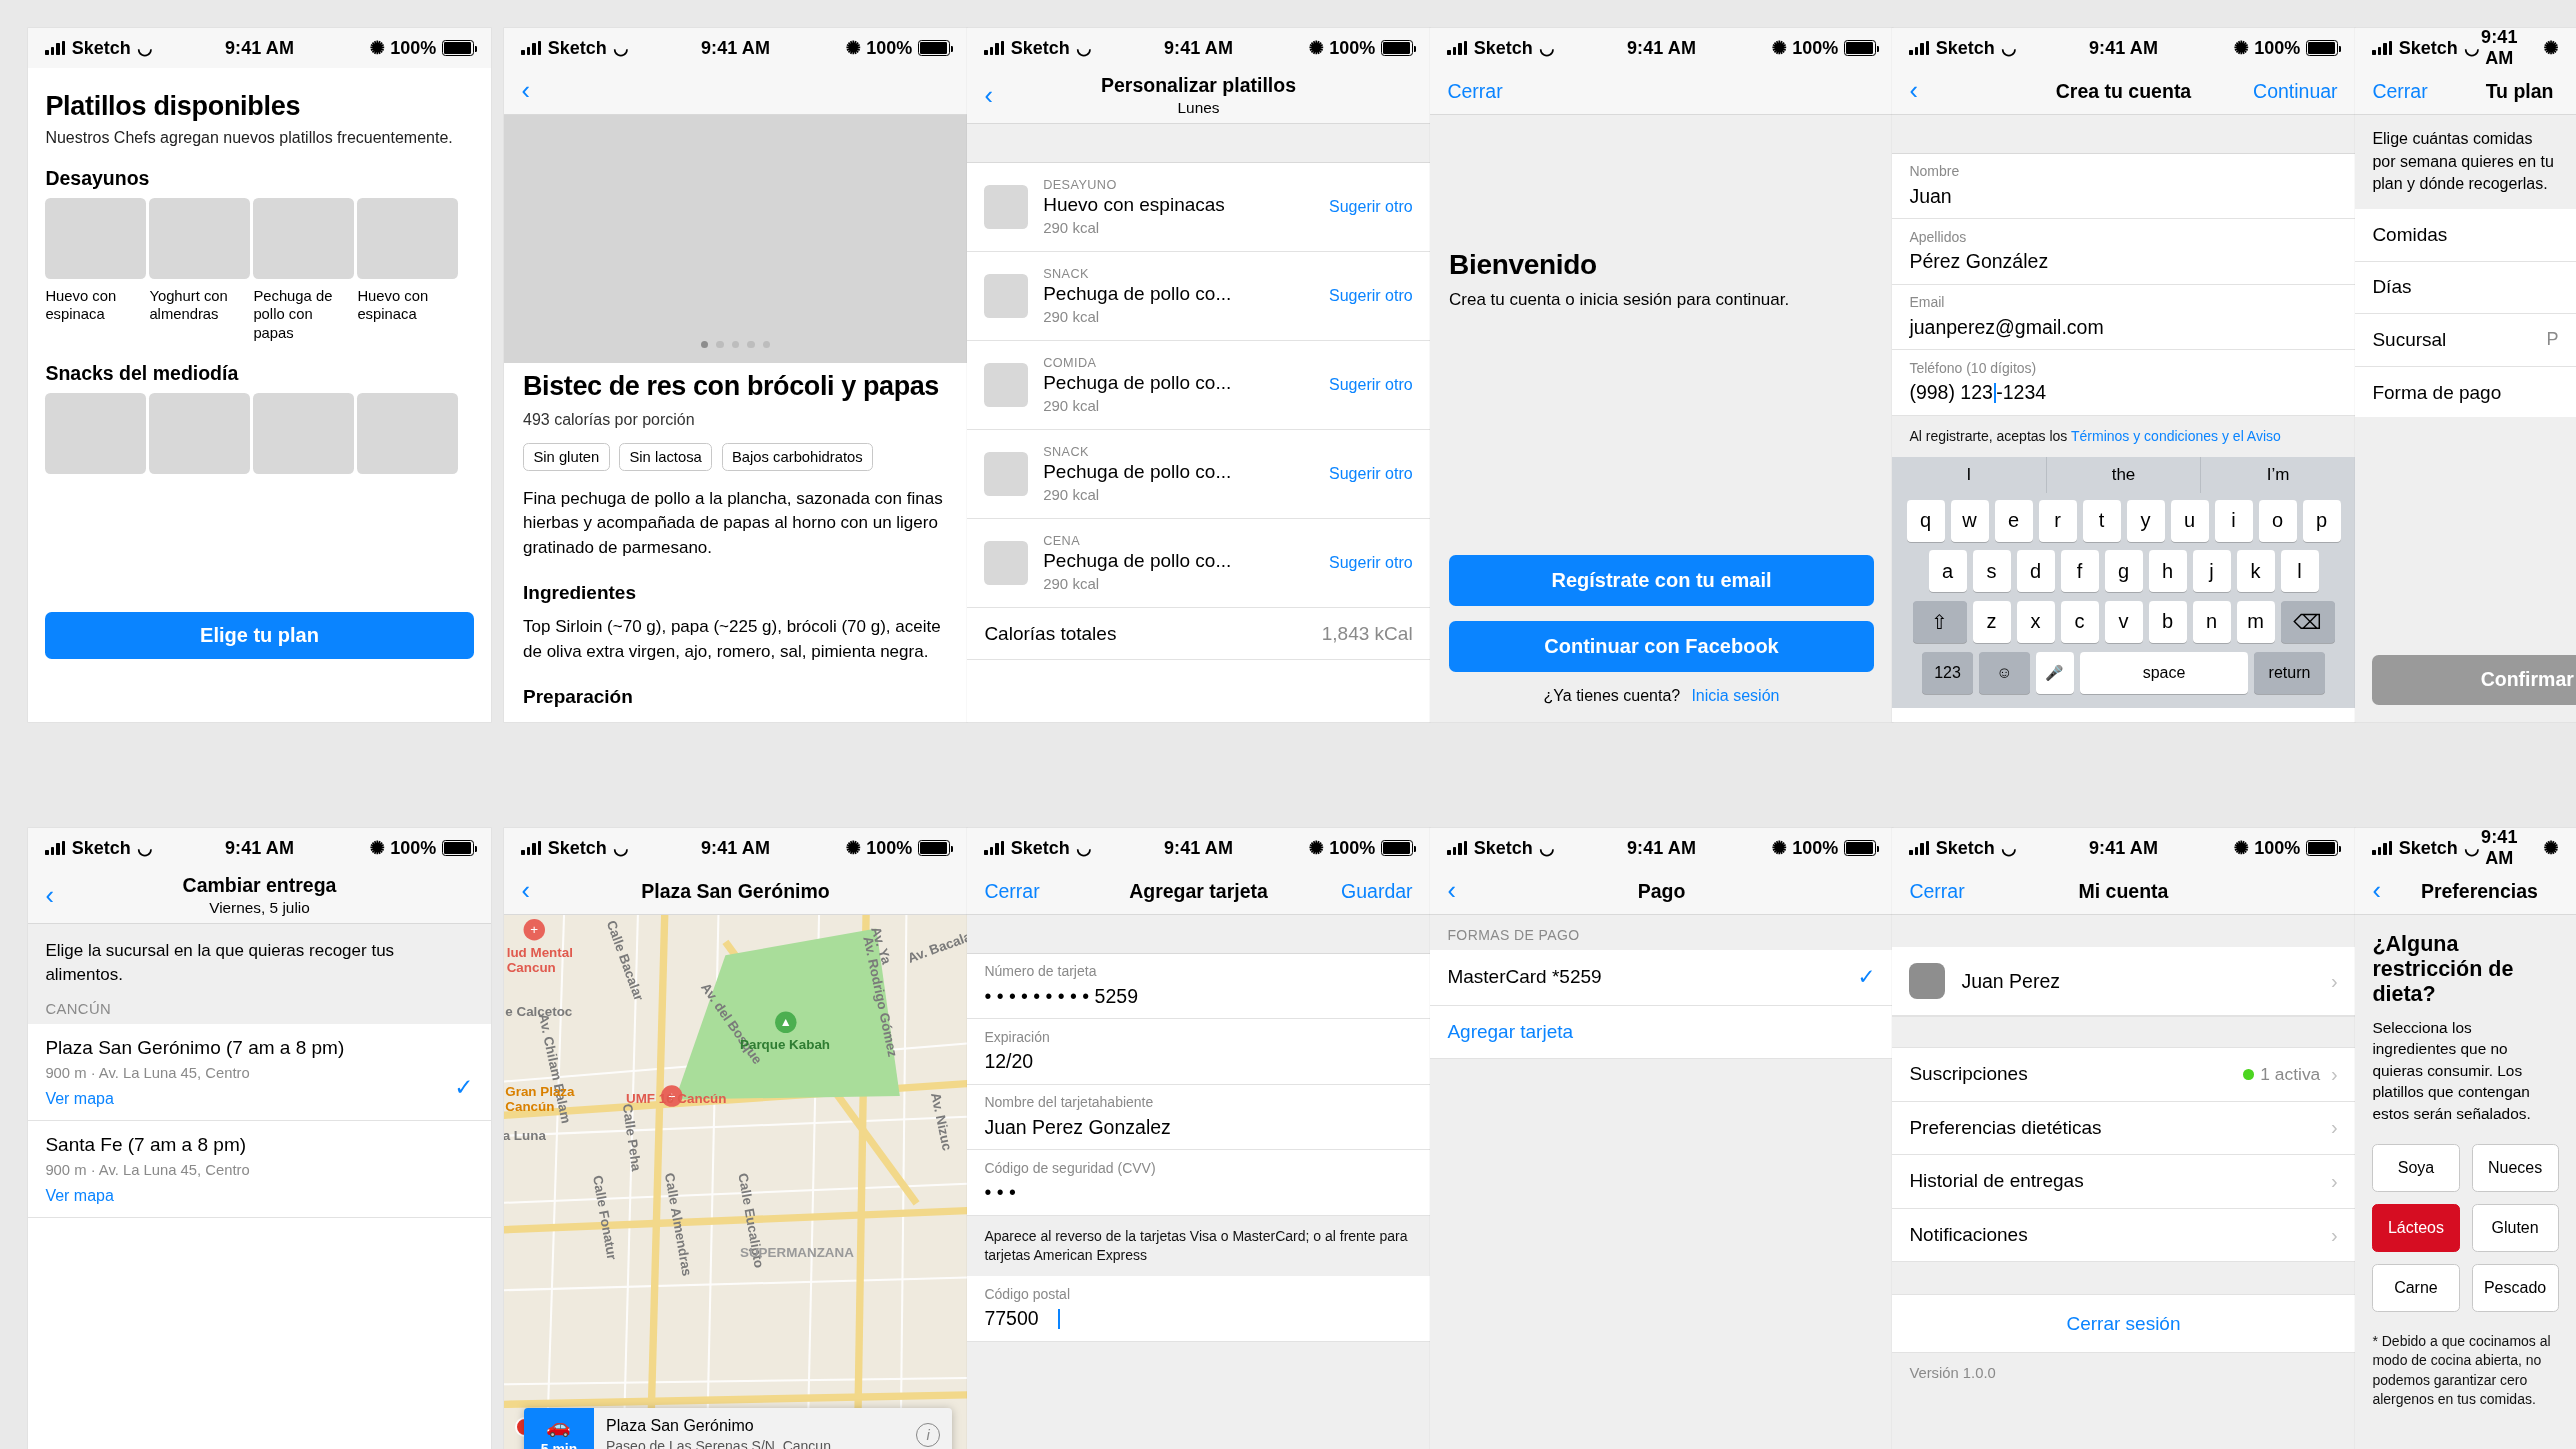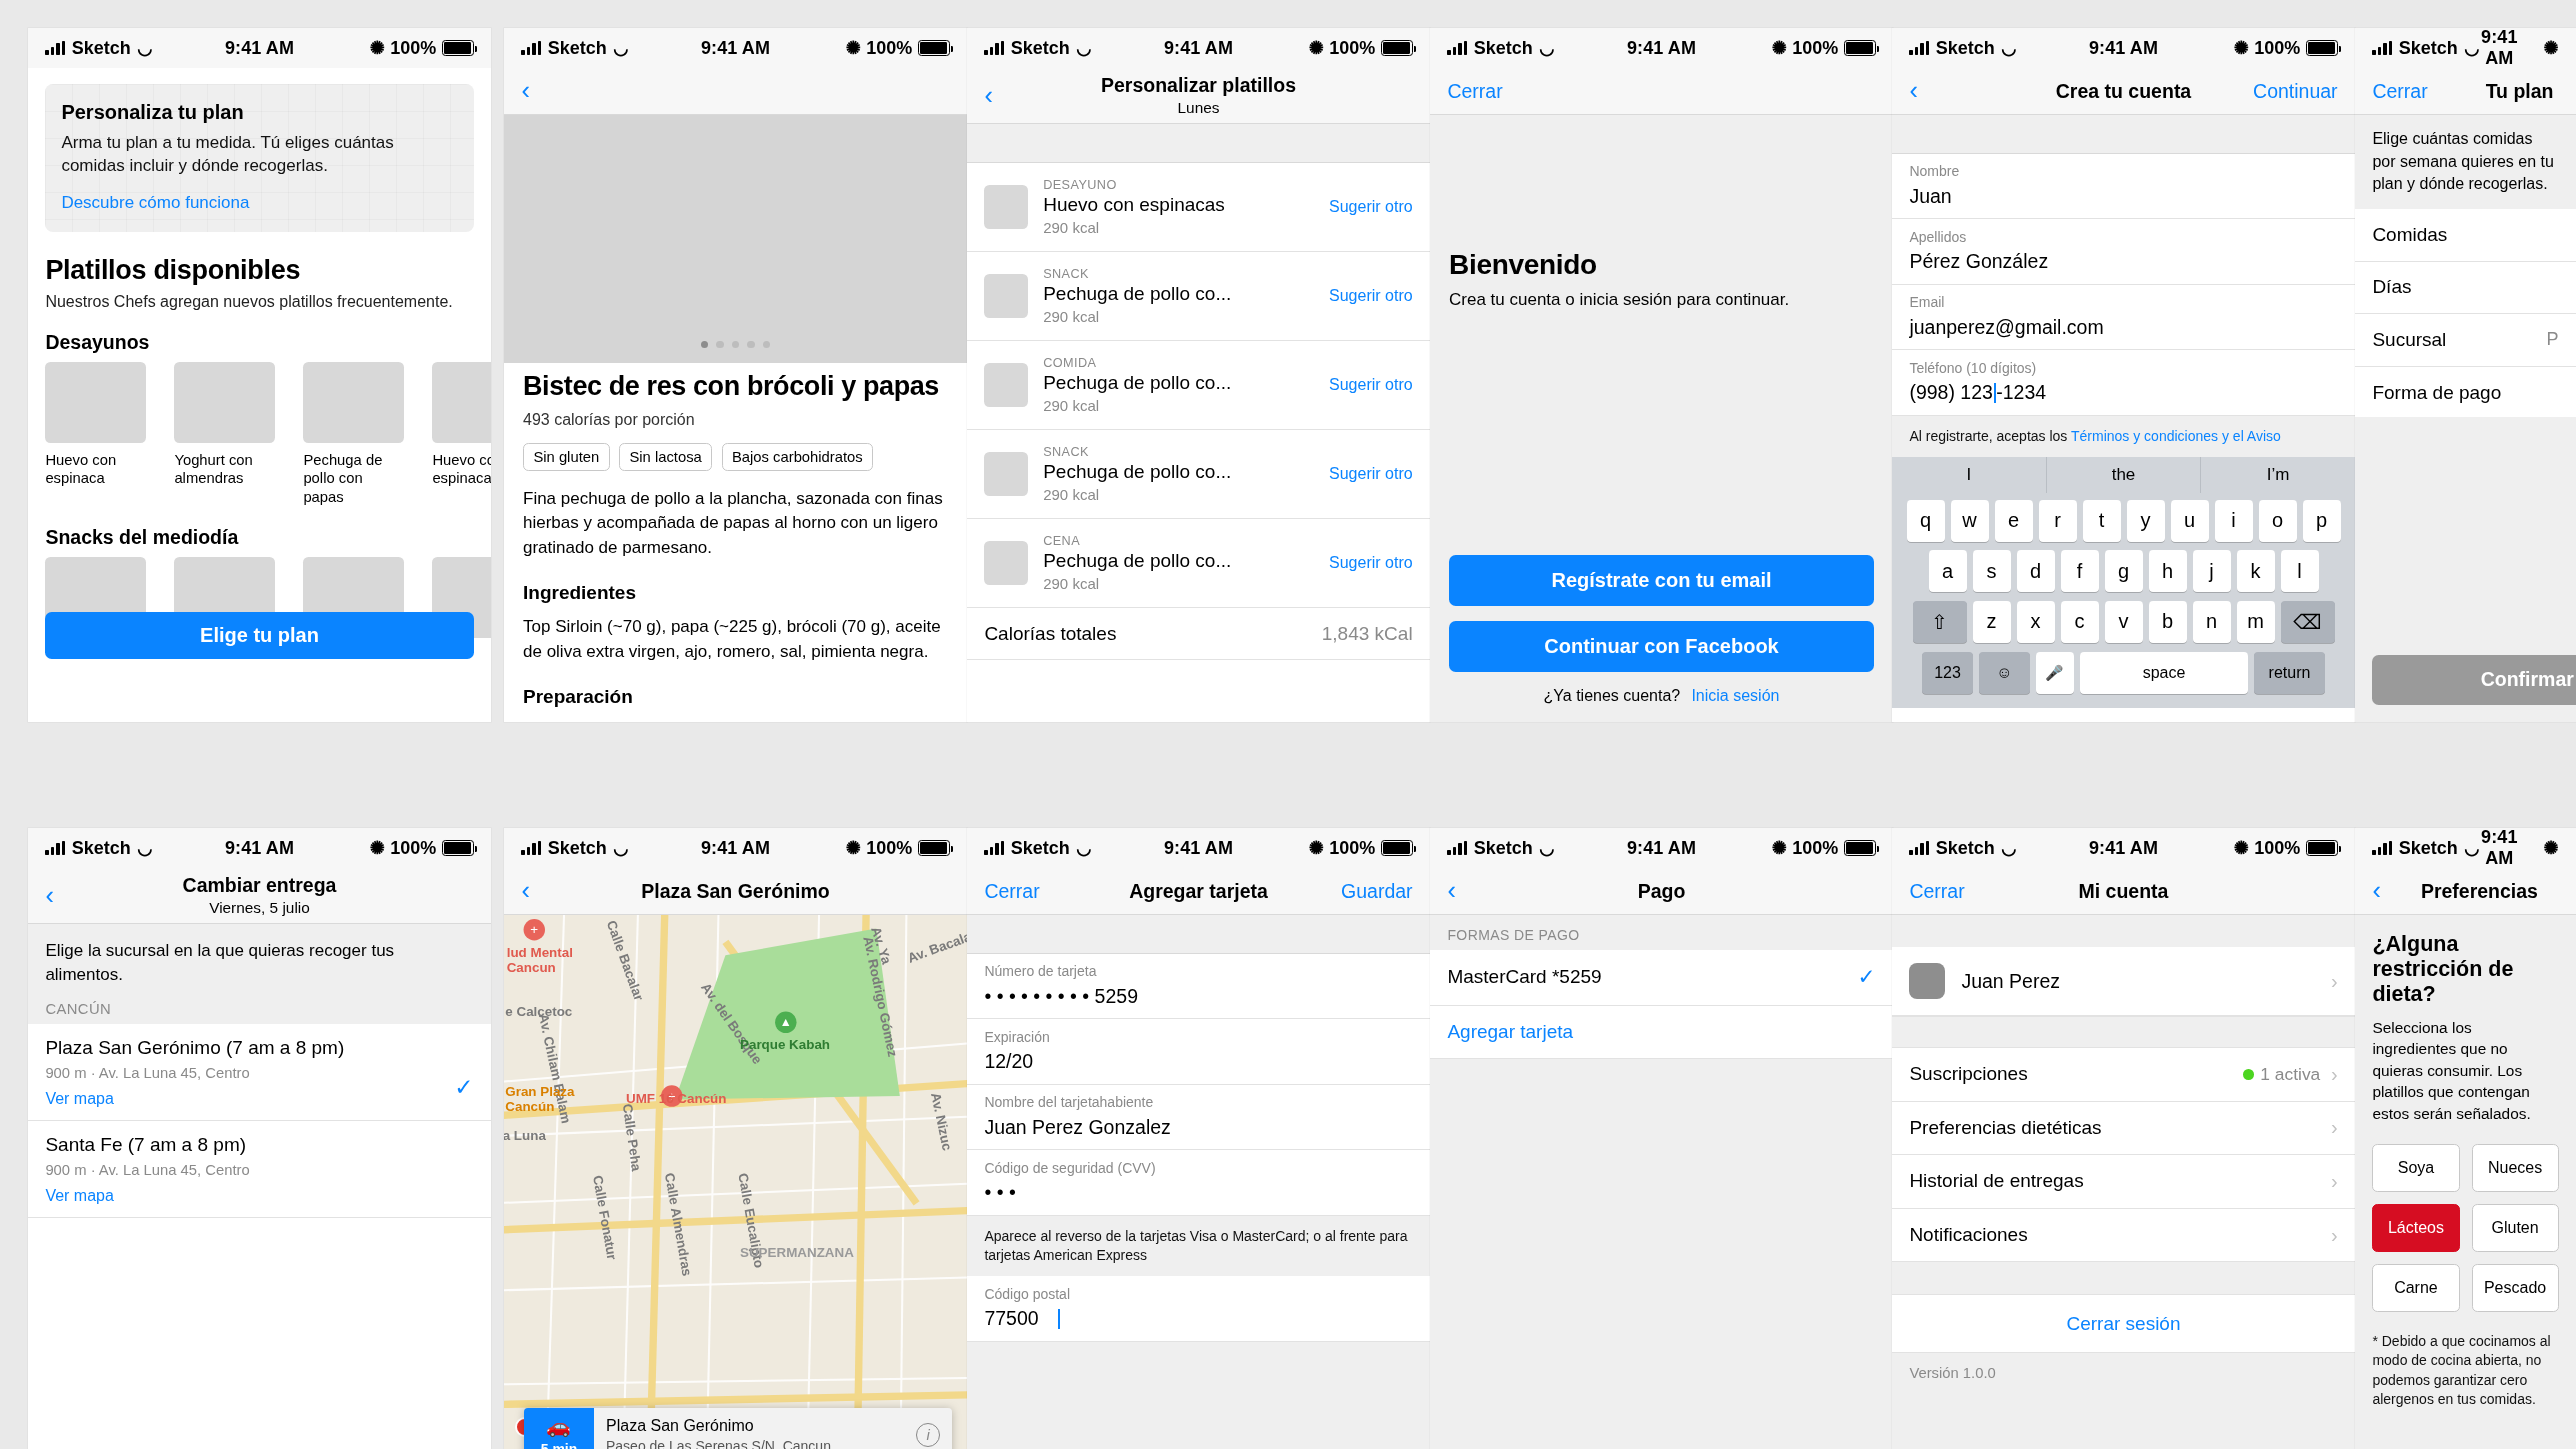--- a/index.html
+++ b/index.html
@@ -52,21 +52,21 @@
         linear-gradient(to bottom, rgba(0,0,0,.055) 1px, transparent 1px);
       background-size:27px 27px; mask-image:radial-gradient(circle at 50% 50%, #000 0, #000 100%);
       opacity:.55; }
   .promo-h { font-size:20px; font-weight:700; position:relative; }
   .promo-p { font-size:17px; line-height:1.35; color:#111; margin-top:8px; position:relative; }
   .promo-a { font-size:17px; color:#0a84ff; margin-top:14.8px; position:relative; display:inline-block; }
 
   .sec-h { font-size:27px; font-weight:700; margin:23px 17.4px 0; letter-spacing:-0.3px; }
   .sec-p { font-size:16px; color:#222; margin:6.7px 17.4px 0; }
   .sub-h { font-size:19.5px; font-weight:700; margin:20px 17.4px 8px; }
-  .tiles { display:flex; gap:28px; padding:0 17.4px; }
+  .tiles { display:flex; gap:3px; padding:0 17.4px; }
   .tile { width:101px; flex:0 0 101px; }
   .tile .thumb { width:101px; height:81px; background:#d8d8d8; border-radius:5.4px; }
   .tile .cap { font-size:14.8px; margin-top:8px; line-height:1.25; }
   .cta { position:absolute; left:17.4px; right:17.4px; bottom:16px; height:47px; background:#0a84ff;
          border-radius:6.7px; color:#fff; font-size:20px; font-weight:700;
          display:flex; align-items:center; justify-content:center; }
 
   
   .hero { height:248px; background:#d5d5d5; position:relative; }
   .dots { position:absolute; left:0; right:0; bottom:14.8px; display:flex; gap:8px;
@@ -233,26 +233,20 @@
     <div class="sb-mid">9:41 AM</div>
     <div class="sb-right">
           <span>✺</span>
       <span>100%</span>
       <span class="batt">
             <i></i>
           </span>
         </div>
   </div>
   <div class="content">
-    <div class="promo">
-      <div class="plusgrid"></div>
-      <div class="promo-h">Personaliza tu plan</div>
-      <div class="promo-p">Arma tu plan a tu medida. Tú eliges cuántas comidas incluir y dónde recogerlas.</div>
-      <div class="promo-a">Descubre cómo funciona</div>
-    </div>
     <div class="sec-h">Platillos disponibles</div>
     <div class="sec-p">Nuestros Chefs agregan nuevos platillos frecuentemente.</div>
     <div class="sub-h">Desayunos</div>
     <div class="tiles">
       <div class="tile">
             <div class="thumb"></div>
             <div class="cap">Huevo con espinaca</div>
           </div>
       <div class="tile">
             <div class="thumb"></div>

